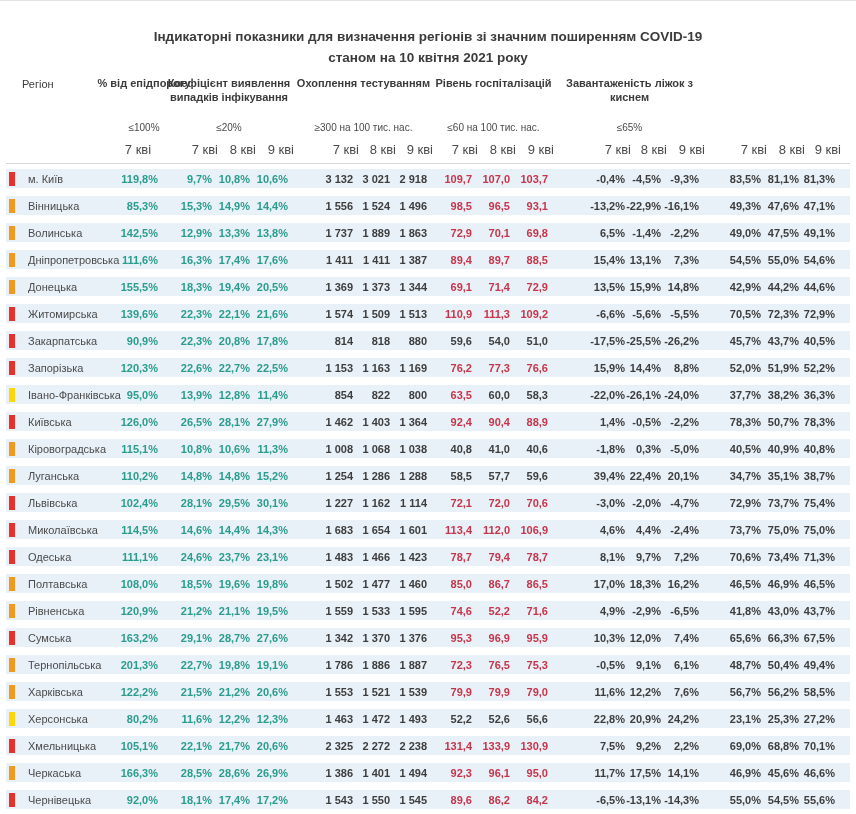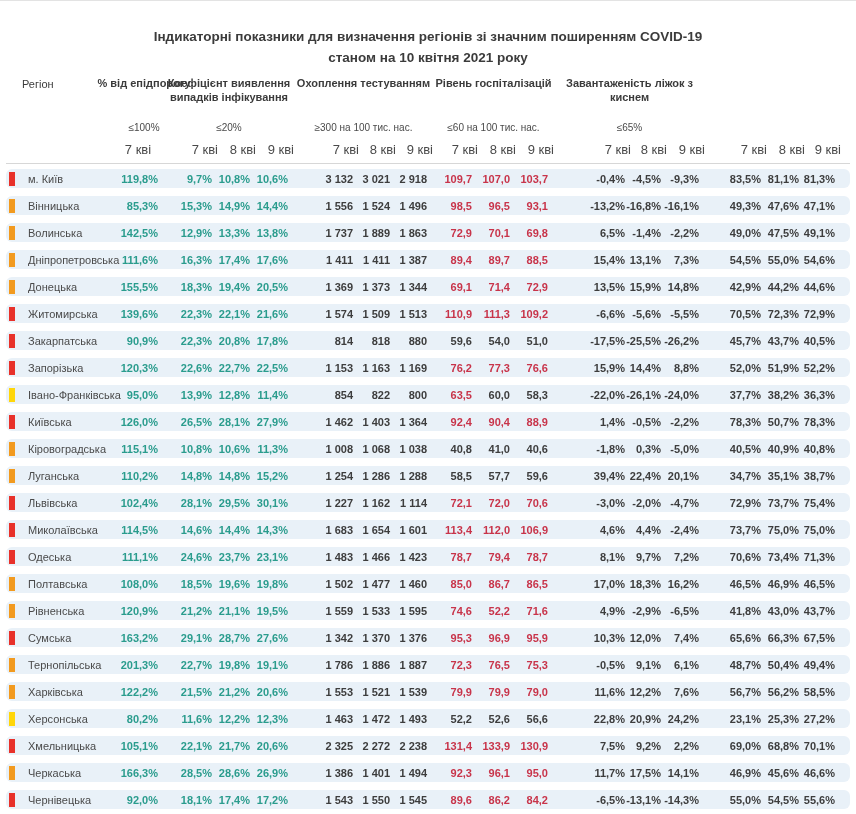--- a/index.html
+++ b/index.html
@@ -68,21 +68,20 @@
     height:0;border-top:1px solid #d7d7d7;
     margin:6px 6px 0 6px;
   }
   
   #rows{margin-top:5px;}
   .row{
     height:19px;
     margin-bottom:8px;
     background:#e9f1f8;
     align-items:center;
-    border-radius:6px;
   }
   .marker{
     width:6px;height:14px;
     display:block;
     align-self:center;
   }
   .region-cell{
     font-size:11px;color:#4a4a4a;
     white-space:nowrap;overflow:visible;
   }
@@ -192,21 +191,21 @@
       <div class="val teal">15,3%</div>
       <div class="val teal">14,9%</div>
       <div class="val teal">14,4%</div>
       <div class="val dark">1 556</div>
       <div class="val dark">1 524</div>
       <div class="val dark">1 496</div>
       <div class="val alert">98,5</div>
       <div class="val alert">96,5</div>
       <div class="val alert">93,1</div>
       <div class="val dark">-13,2%</div>
-      <div class="val dark">-16,8%</div>
+      <div class="val dark">-22,9%</div>
       <div class="val dark">-16,1%</div>
       <div class="val dark">49,3%</div>
       <div class="val dark">47,6%</div>
       <div class="val dark">47,1%</div>
     </div>
     <div class="row grid">
       <div class="marker" style="background: rgb(242, 154, 31);"></div>
       <div class=""></div>
       <div class="region-cell">Волинська</div>
       <div class="val teal">142,5%</div>

